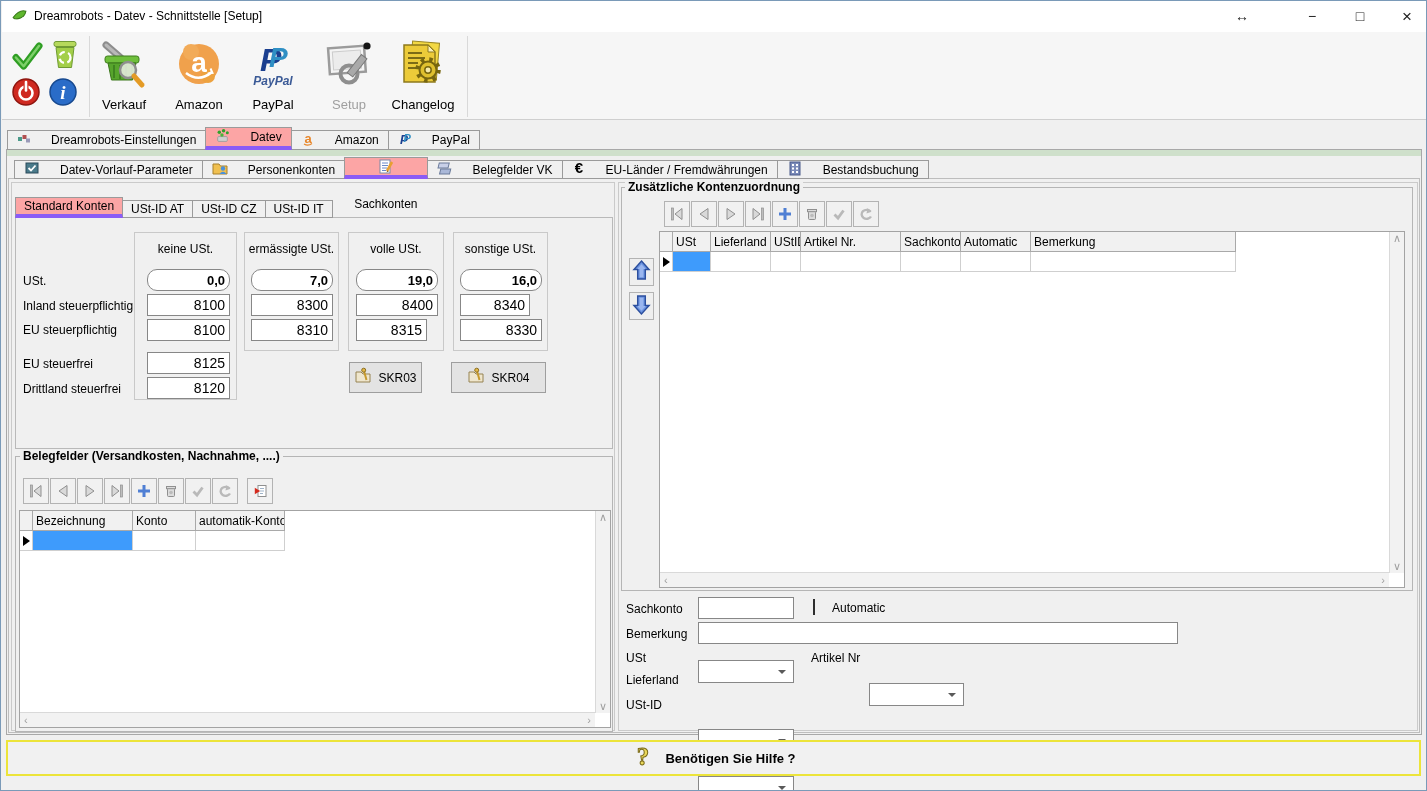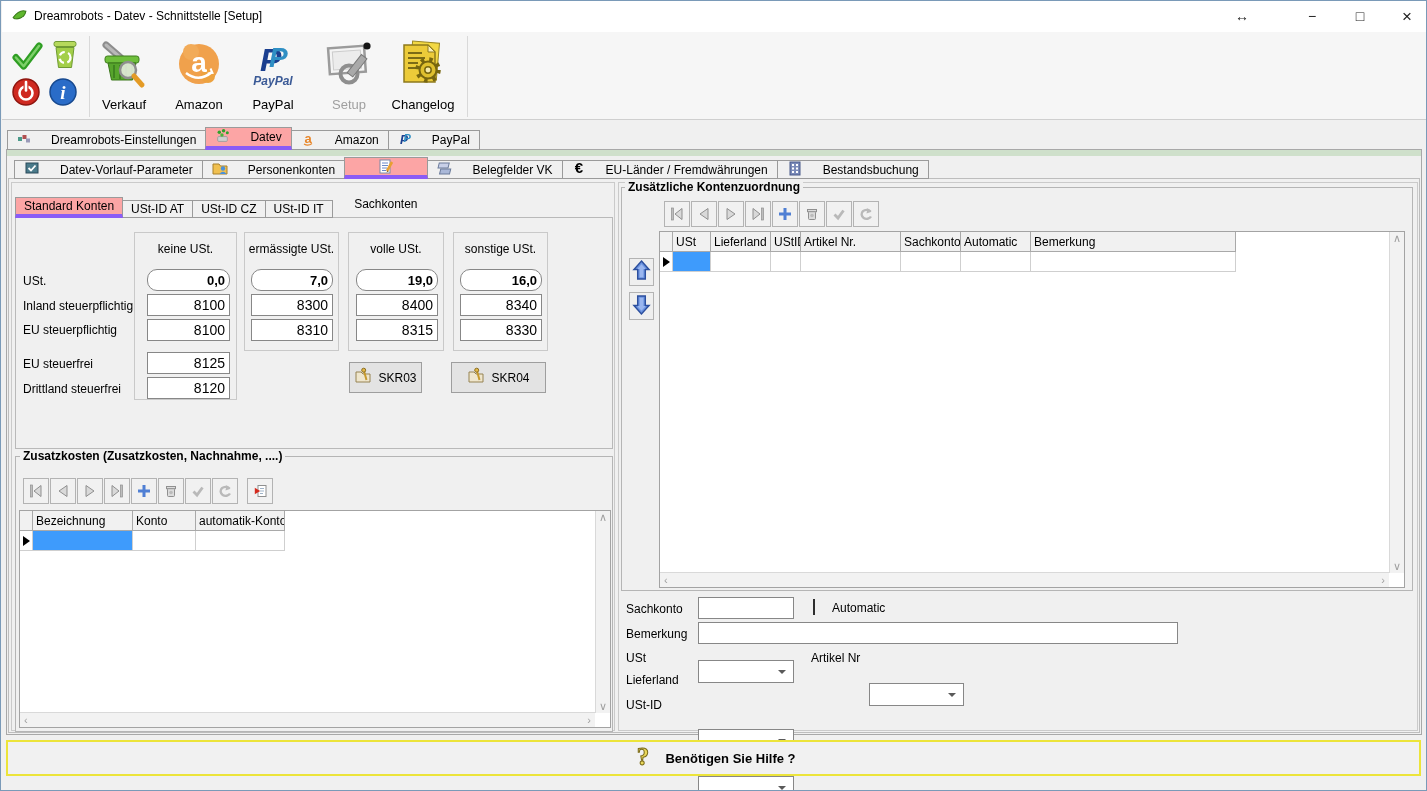--- a/index.html
+++ b/index.html
@@ -350,25 +350,25 @@
   </div>
 
   <input class="abs tbox num bold" style="left: 146px; top: 268px; width: 83px;" value="0,0">
   <input class="abs tbox num bold" style="left: 250px; top: 268px; width: 82px;" value="7,0">
   <input class="abs tbox num bold" style="left: 355px; top: 268px; width: 82px;" value="19,0">
   <input class="abs tbox num bold" style="left: 459px; top: 268px; width: 82px;" value="16,0">
 
   <input class="abs tbox num" style="left: 146px; top: 293px; width: 83px;" value="8100">
   <input class="abs tbox num" style="left: 250px; top: 293px; width: 82px;" value="8300">
   <input class="abs tbox num" style="left: 355px; top: 293px; width: 82px;" value="8400">
-  <input class="abs tbox num" style="left: 459px; top: 293px; width: 82px; text-align: right;" value="8340">
+  <input class="abs tbox num" style="left: 459px; top: 293px; width: 70px; text-align: right;" value="8340">
 
   <input class="abs tbox num" style="left: 146px; top: 318px; width: 83px;" value="8100">
   <input class="abs tbox num" style="left: 250px; top: 318px; width: 82px;" value="8310">
-  <input class="abs tbox num" style="left: 355px; top: 318px; width: 82px;" value="8315">
+  <input class="abs tbox num" style="left: 355px; top: 318px; width: 71px;" value="8315">
   <input class="abs tbox num" style="left: 459px; top: 318px; width: 82px;" value="8330">
 
   <input class="abs tbox num" style="left: 146px; top: 351px; width: 83px;" value="8125">
   <input class="abs tbox num" style="left: 146px; top: 376px; width: 83px;" value="8120">
 
   <div class="abs pushbtn" style="left:348px;top:361px;width:73px;height:31px;">
     <span><svg width="18" height="18" viewBox="0 0 18 18">
           <path d="M2,5 h5 l2,2 h7 v8 h-14 z" fill="#efe6cd" stroke="#968353"></path>
           <line x1="10" y1="4" x2="12.5" y2="13" stroke="#c79a2d" stroke-width="2"></line>
           <circle cx="9.7" cy="3.2" r="2" fill="#e3b84a" stroke="#8d6f1f"></circle>
@@ -379,21 +379,21 @@
     <span><svg width="18" height="18" viewBox="0 0 18 18">
           <path d="M2,5 h5 l2,2 h7 v8 h-14 z" fill="#efe6cd" stroke="#968353"></path>
           <line x1="10" y1="4" x2="12.5" y2="13" stroke="#c79a2d" stroke-width="2"></line>
           <circle cx="9.7" cy="3.2" r="2" fill="#e3b84a" stroke="#8d6f1f"></circle>
         </svg></span>
     <span>SKR04</span>
   </div>
 
   
   <div class="abs gbox" style="left:14px;top:455px;width:598px;height:276px;"></div>
-  <span class="abs glabel" style="left:19px;top:448px;">Zusatzkosten (Zusatzkosten, Nachnahme, ....)</span>
+  <span class="abs glabel" style="left:19px;top:448px;">Belegfelder (Versandkosten, Nachnahme, ....)</span>
 
   <div class="abs" style="left:22px;top:477px;display:flex;gap:1px;">
     <div class="navbtn">
         <svg width="16" height="16" viewBox="0 0 16 16">
           <rect x="2.5" y="2" width="2" height="12" fill="#bdbdbd" stroke="#8f8f8f" stroke-width="0.7"></rect>
           <path d="M13,2.5 V13.5 L6,8 Z" fill="#d9d9d9" stroke="#8f8f8f"></path>
         </svg>
       </div>
     <div class="navbtn">
         <svg width="16" height="16" viewBox="0 0 16 16">

